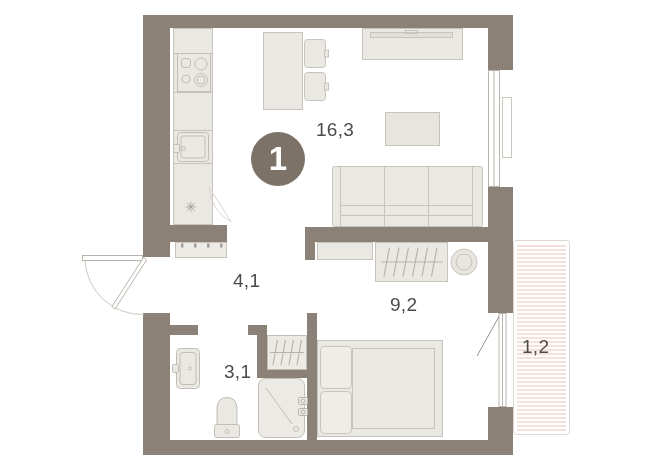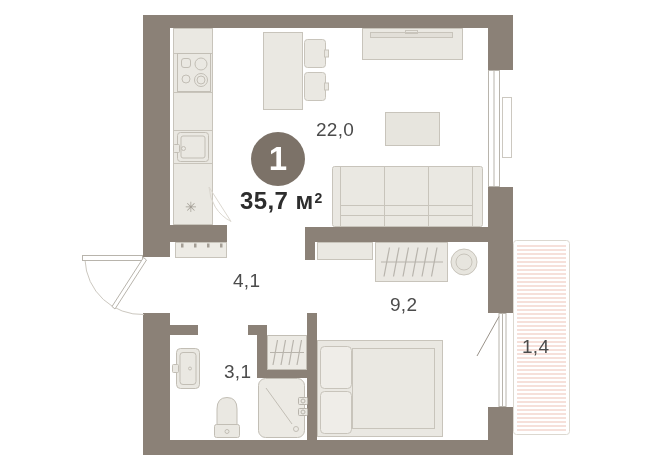--- a/index.html
+++ b/index.html
@@ -220,29 +220,26 @@
         <line x1="293.5" y1="340" x2="289" y2="365"></line>
         <line x1="301.5" y1="340" x2="297" y2="365"></line>
       </g>
     </g>
   </svg>
 
   <div class="unit-badge">
     <span>1</span>
   </div>
 
-  <div class="total-area">
-    <span>35,7</span>&nbsp;<span>м</span><sup>2</sup>
-  </div>
-
-  <div class="room-label" style="left:316px;top:119px;">22,0</div>
+
+  <div class="room-label" style="left:316px;top:119px;">16,3</div>
 
   <div class="room-label" style="left:233px;top:270px;text-align:right;">4,1</div>
 
   <div class="room-label" style="left:390px;top:294px;">9,2</div>
 
   <div class="room-label" style="left:224px;top:361px;">3,1</div>
 
-  <div class="room-label" style="left:522px;top:336px;">1,4</div>
+  <div class="room-label" style="left:522px;top:336px;">1,2</div>
 
   <div class="fridge-glyph">✳</div>
 
 </div>
 
 </body></html>

